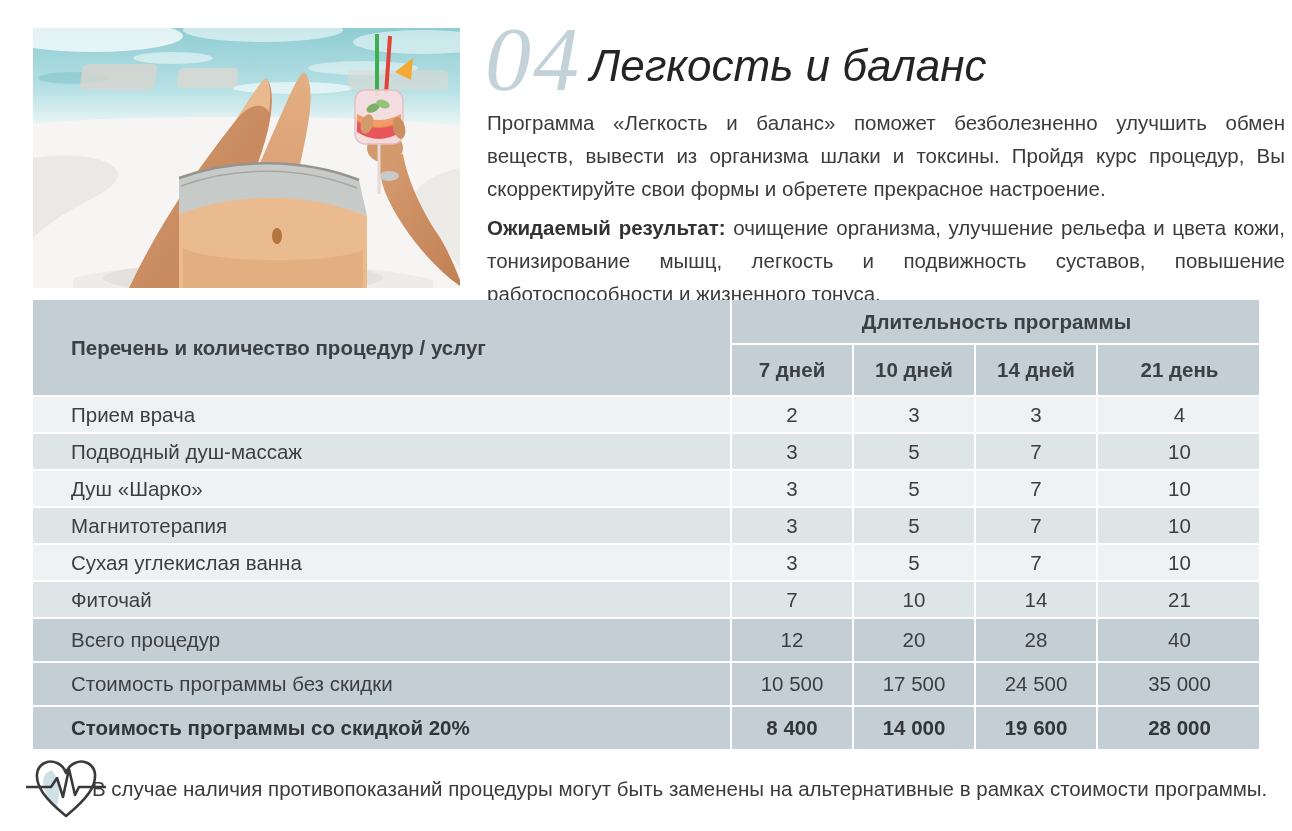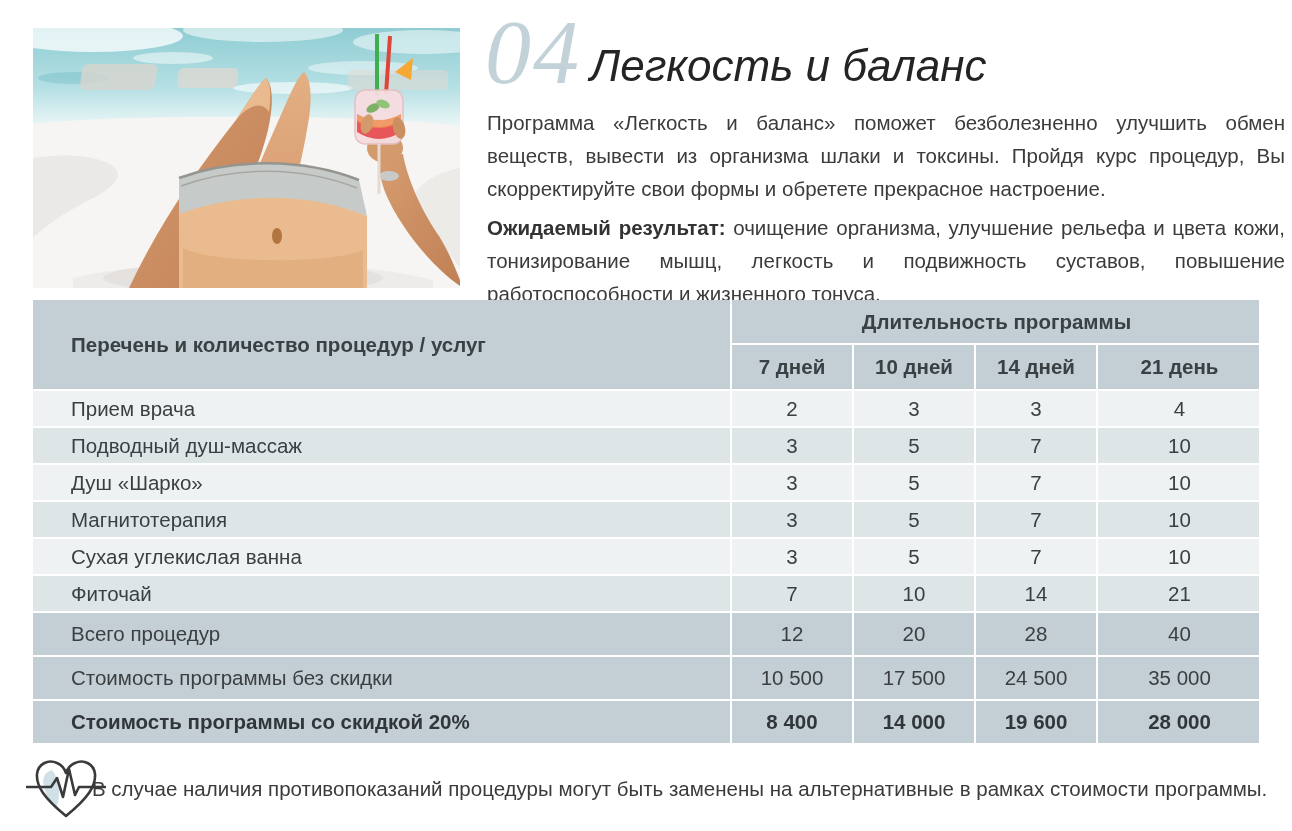--- a/index.html
+++ b/index.html
@@ -6,21 +6,21 @@
   html,body { background:#ffffff; }
   body { font-family:"Liberation Sans", sans-serif; color:#3a3a3a; }
   .page { position:relative; width:1292px; height:831px; background:#fff; overflow:hidden; }
 
   
   .hero { position:absolute; left:33px; top:28px; width:427px; height:260px; overflow:hidden; }
   .hero svg { display:block; }
 
   
   .page-number {
-    position:absolute; left:485px; top:6px;
+    position:absolute; left:485px; top:13px;
     font-family:"Liberation Serif", serif; font-style:italic;
     font-size:92px; line-height:92px; color:#c3d2d8; letter-spacing:2px;
   }
   .page-title {
     position:absolute; left:590px; top:40px;
     font-family:Liberation Sans, sans-serif; font-style:italic;
     font-size:44px; line-height:52px; color:#242424;
   }
 
   
@@ -31,21 +31,21 @@
 
   
   .table-wrap { position:absolute; left:33px; top:300px; width:1226px; overflow:hidden; }
   table { border-collapse:collapse; table-layout:fixed; margin:-2px; width:calc(100% + 4px); }
   th, td { border:2px solid #ffffff; font-size:20.5px; color:#3b3f41; }
   th { background:#c3cfd4; font-weight:bold; color:#3a4144; }
   th.col-label { text-align:left; padding-left:38px; width:699px; }
   col.c-val { width:122px; }
   col.c-val-last { width:165px; }
   tr.h-group th { height:45px; }
-  tr.h-sub th { height:46px; text-align:center; }
+  tr.h-sub th { height:52px; text-align:center; }
   td.label { text-align:left; padding-left:38px; }
   td.value { text-align:center; }
   tr.row { height:37px; }
   tr.r-light td { background:#eef2f3; }
   tr.r-mid td { background:#dee5e7; }
   tr.r-strong td { background:#c3cfd4; height:44px; }
   tr.r-total td { font-weight:bold; color:#30363a; }
 
   
   .footer-icon { position:absolute; left:26px; top:754px; width:80px; height:70px; }

